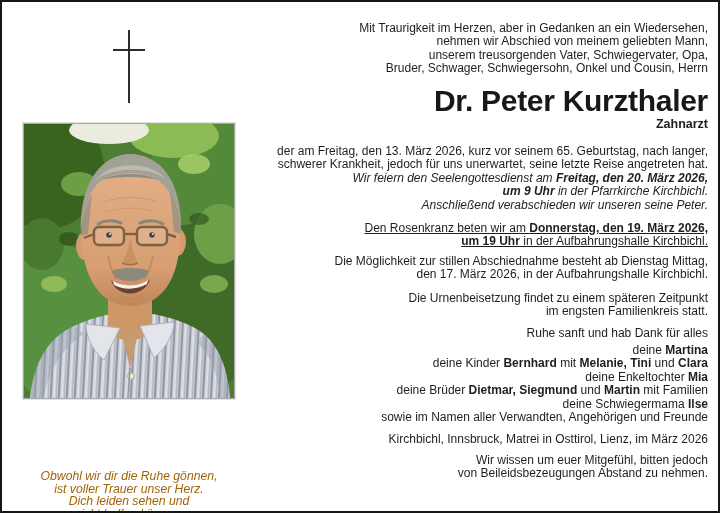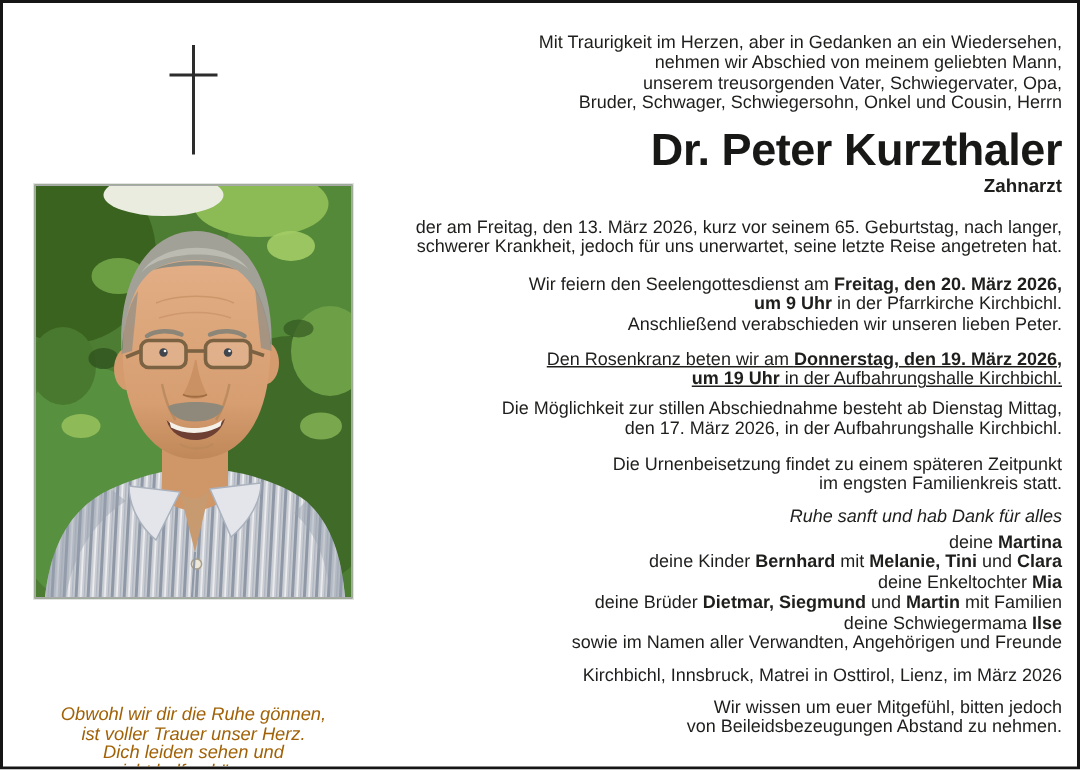--- a/index.html
+++ b/index.html
@@ -35,23 +35,23 @@
     position:absolute;left:248px;top:20px;width:458px;
     text-align:right;font-size:12px;line-height:13.4px;
   }
   .name{
     font-size:30px;line-height:31px;font-weight:bold;
     margin-top:9px;letter-spacing:-0.3px;color:#181816;
   }
   .profession{font-size:12.5px;font-weight:bold;margin-top:2px;}
   .para .line{white-space:nowrap;}
   .b{font-weight:bold;}
-  .i{font-style:italic;}
+  .i{}
   .para.obituary{margin-top:14px;}
-  .para.service{margin-top:11px;}
+  .para.service{margin-top:0;font-style:italic;}
   .para.rosary{margin-top:10px;text-decoration:underline;}
   .para.farewell{margin-top:6px;}
   .para.urn{margin-top:10px;}
   .para.motto{margin-top:8px;}
   .para.family{margin-top:4px;}
   .para.places{margin-top:9px;}
   .para.condolence{margin-top:7px;}
 </style>
 </head>
 <body>
@@ -169,21 +169,21 @@
     <div class="name">Dr. Peter Kurzthaler</div>
     <div class="profession">Zahnarzt</div>
     <div>
         <div class="para obituary">
           <div class="line"><span>der am Freitag, den 13. März 2026, kurz vor seinem 65. Geburtstag, nach langer,</span></div>
           <div class="line"><span>schwerer Krankheit, jedoch für uns unerwartet, seine letzte Reise angetreten hat.</span></div>
         </div>
         <div class="para service">
           <div class="line"><span>Wir feiern den Seelengottesdienst am </span><span class="b">Freitag, den 20. März 2026,</span></div>
           <div class="line"><span class="b">um 9 Uhr</span><span> in der Pfarrkirche Kirchbichl.</span></div>
-          <div class="line"><span>Anschließend verabschieden wir unseren lieben Peter.</span></div>
+          <div class="line"><span>Anschließend verabschieden wir unseren seine Peter.</span></div>
         </div>
         <div class="para rosary">
           <div class="line"><span>Den Rosenkranz beten wir am </span><span class="b">Donnerstag, den 19. März 2026,</span></div>
           <div class="line"><span class="b">um 19 Uhr</span><span> in der Aufbahrungshalle Kirchbichl.</span></div>
         </div>
         <div class="para farewell">
           <div class="line"><span>Die Möglichkeit zur stillen Abschiednahme besteht ab Dienstag Mittag,</span></div>
           <div class="line"><span>den 17. März 2026, in der Aufbahrungshalle Kirchbichl.</span></div>
         </div>
         <div class="para urn">

